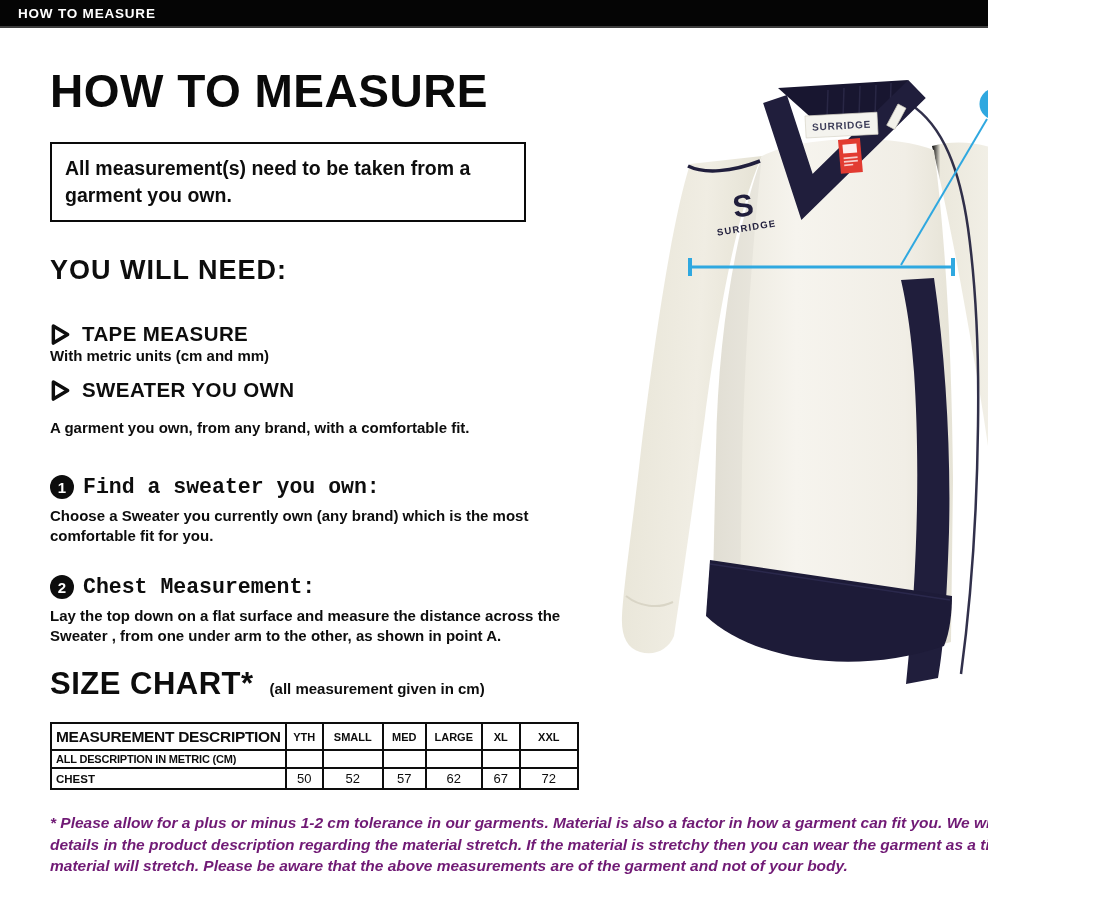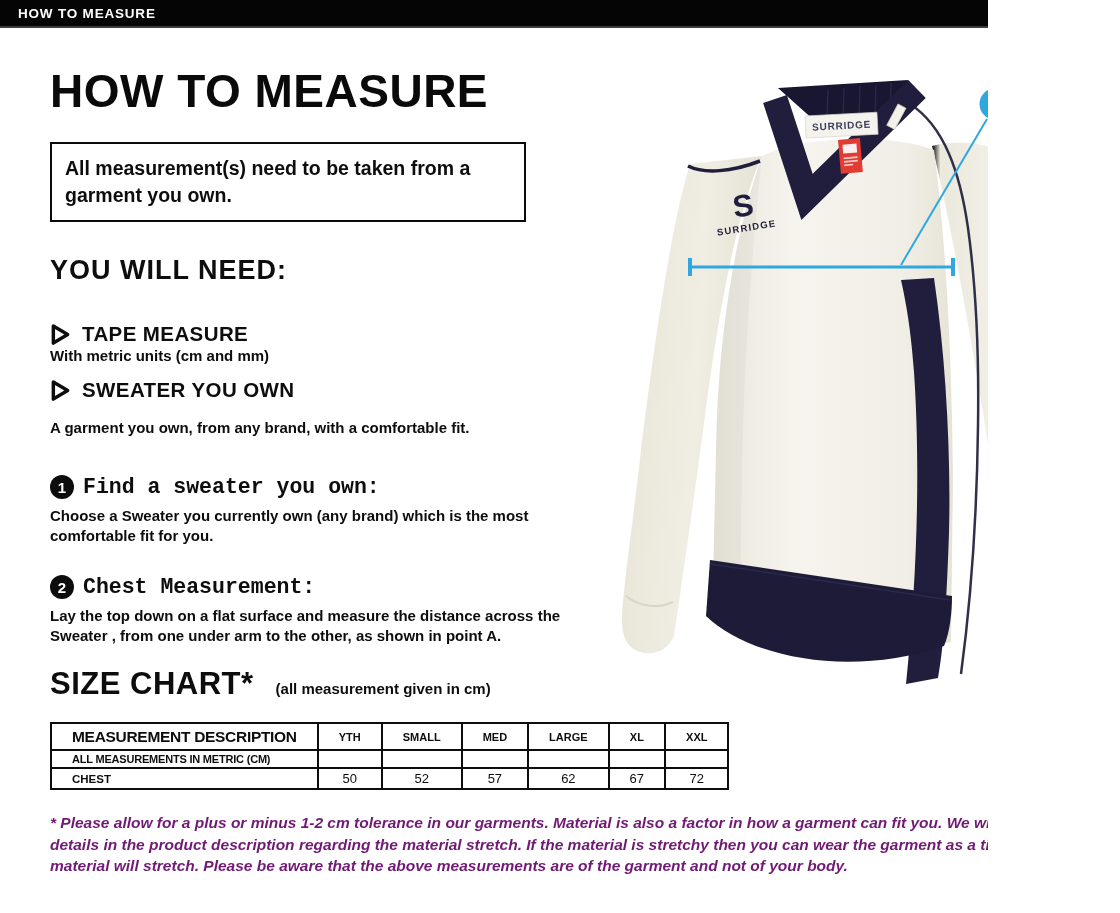--- a/index.html
+++ b/index.html
@@ -38,26 +38,26 @@
   .step { position:absolute; left:50px; display:flex; align-items:center; gap:9px; }
   .step-1 { top:475px; } .step-2 { top:575px; }
   .step-badge { width:24px; height:24px; border-radius:50%; background:#0d0d0d;
                 color:#fff; font-size:15px; font-weight:800; display:flex;
                 align-items:center; justify-content:center; flex:none; }
   .step-title { font-size:21.5px; font-weight:800;font-family:Liberation Mono, monospace; }
   .step-desc { position:absolute; left:50px; width:550px;
                font-size:15px; font-weight:700; line-height:20px; }
   .step-desc-1 { top:506px; } .step-desc-2 { top:606px; }
 
-  .sc-head { position:absolute; left:50px; top:666px; display:flex; align-items:baseline; gap:22px; }
+  .sc-head { position:absolute; left:50px; top:666px; display:flex; align-items:baseline; gap:16px; }
   .sc-title { font-size:31px; font-weight:800; letter-spacing:.5px; }
   .sc-sub { font-size:15px; font-weight:700; }
 
   table.sizes { position:absolute; left:50px; top:722px; border-collapse:collapse; }
-  table.sizes th, table.sizes td { border:2px solid #0d0d0d; padding:0 20px;
+  table.sizes th, table.sizes td { border:2px solid #0d0d0d; padding:0 4px;
      font-family:"Liberation Sans",sans-serif; white-space:nowrap; }
   .c0 { width:212px; } .c1 { width:37px; } .c2 { width:60px; } .c3 { width:43px; }
   .c4 { width:56px; } .c5 { width:38px; } .c6 { width:58px; }
   tr.hd th { height:27px; font-size:11px; font-weight:700; text-align:center; }
   tr.hd th.c0 { font-size:15.5px; text-align:left; letter-spacing:-.3px; }
   tr.r1 td { height:18px; font-size:11px; font-weight:700; letter-spacing:-.2px; }
   tr.r2 td { height:21px; font-size:11.5px; font-weight:700; }
   tr.r2 td.val { font-size:13px; font-weight:400; text-align:center; }
 
   .footnote { position:absolute; left:50px; top:812px; width:1048px;
@@ -123,21 +123,21 @@
         <tr class="hd">
       <th class="c0">MEASUREMENT DESCRIPTION</th>
       <th class="c1">YTH</th>
       <th class="c2">SMALL</th>
       <th class="c3">MED</th>
       <th class="c4">LARGE</th>
       <th class="c5">XL</th>
       <th class="c6">XXL</th>
     </tr>
     <tr class="r1">
-      <td class="c0">ALL MEASUREMENTS IN METRIC (CM)</td>
+      <td class="c0">ALL DESCRIPTION IN METRIC (CM)</td>
       <td class="c1 val"></td>
       <td class="c2 val"></td>
       <td class="c3 val"></td>
       <td class="c4 val"></td>
       <td class="c5 val"></td>
       <td class="c6 val"></td>
     </tr>
     <tr class="r2">
       <td class="c0">CHEST</td>
       <td class="c1 val">50</td>

